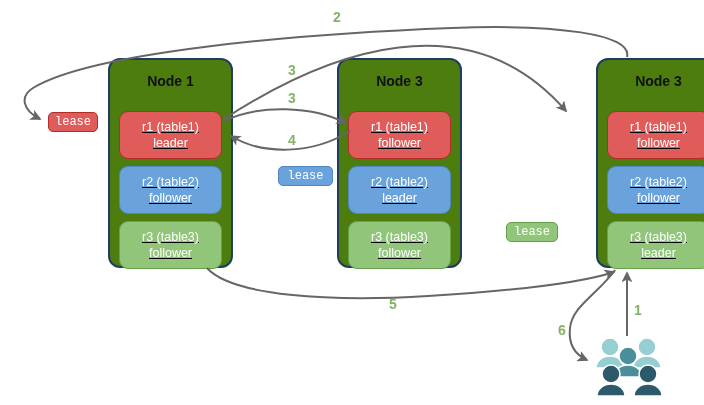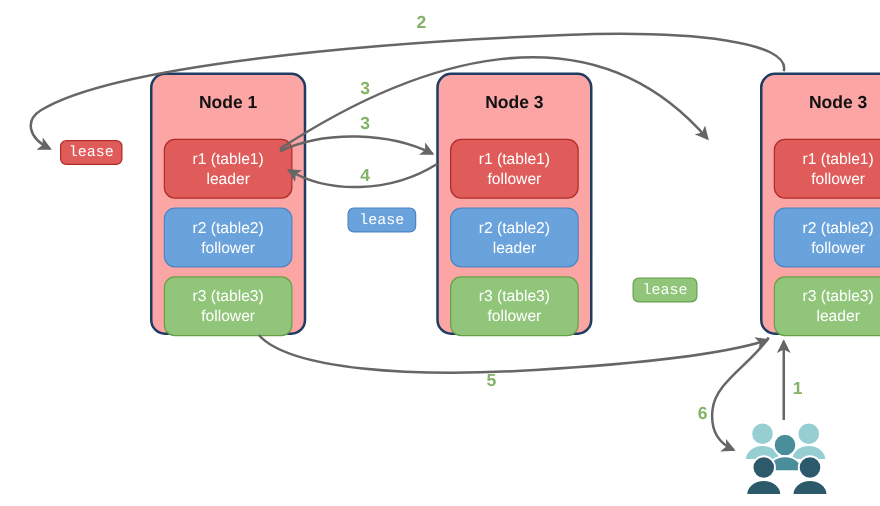--- a/index.html
+++ b/index.html
@@ -2,27 +2,27 @@
 <html><head>
 <meta charset="utf-8">
 <style>
   html,body{margin:0;padding:0;background:#fff;}
   .canvas{
     position:relative;width:704px;height:405px;background:#ffffff;
     font-family:"Liberation Sans",sans-serif;overflow:hidden;
   }
   .node{
     position:absolute;top:58px;width:125px;height:210px;box-sizing:border-box;
-    background:#fca5a5;border:2px solid #1f3c61;border-radius:12px;margin-left:12px;
+    background:#4d7c0f;border:2px solid #1f3c61;border-radius:12px;
   }
   .node-title{
     box-sizing:border-box;height:39px;padding-top:13px;text-align:center;
     font-size:14px;font-weight:bold;color:#111111;
   }
-  .replicas{display:flex;flex-direction:column;gap:7px;padding:12px 9px;}
+  .replicas{display:flex;flex-direction:column;gap:7px;padding:12px 9px;text-decoration:underline;}
   .replica{
     box-sizing:border-box;height:48px;border:1.5px solid transparent;border-radius:9px;
     display:flex;flex-direction:column;align-items:center;justify-content:center;
     font-size:12.5px;line-height:1.3;color:#ffffff;text-align:center;
   }
   .lease{
     position:absolute;box-sizing:border-box;height:20px;border:1.5px solid transparent;
     border-radius:5px;color:#ffffff;font-size:12px;
     display:flex;align-items:center;justify-content:center;font-family:Liberation Mono, monospace;
   }

